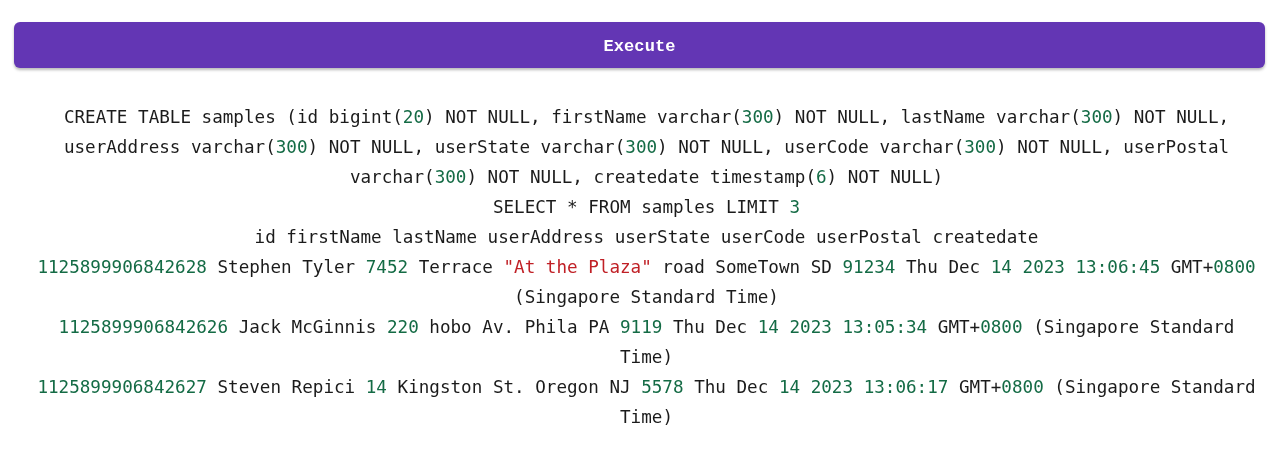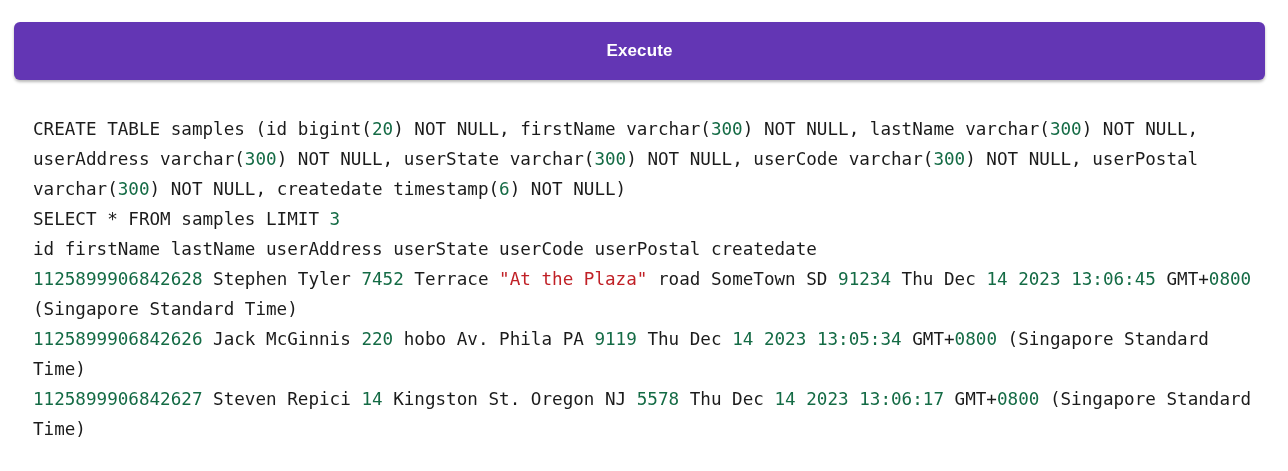--- a/index.html
+++ b/index.html
@@ -19,45 +19,46 @@
     width: 1288px;
     height: 471px;
     box-sizing: border-box;
   }
   .execute-bar-wrap {
     padding: 22px 23px 0 14px;
   }
   .execute-button {
     display: block;
     width: 100%;
-    height: 58px;
+    height: 46px;
     line-height: 50px;
     text-align: center;
     background: #6336b4;
     color: #ffffff;
-    font-family: Liberation Sans, sans-serif;
+    font-family: Liberation Mono, monospace;
     font-size: 17px;
     font-weight: bold;
     border: none;
     border-radius: 6px;
     box-shadow: 0 2px 3px rgba(0,0,0,0.28);
     cursor: pointer;
     padding: 0;
     letter-spacing: 0.1px;
   }
   .output-area {
     margin: 0;
     padding: 34px 28px 0 33px;
     font-family: "DejaVu Sans Mono", "Liberation Mono", monospace;
     font-size: 17.6px;
     line-height: 30px;
     color: #1b1b1b;
     white-space: pre-wrap;
     word-wrap: break-word;
     overflow-wrap: break-word;
+    text-align: center;
   }
   .out-line {
     display: block;
     white-space: pre-wrap;
     word-wrap: break-word;
     overflow-wrap: break-word;
   }
   .tok-num { color: #146b45; }
   .tok-str { color: #c02026; }
   .tok-txt { color: #1b1b1b; }

